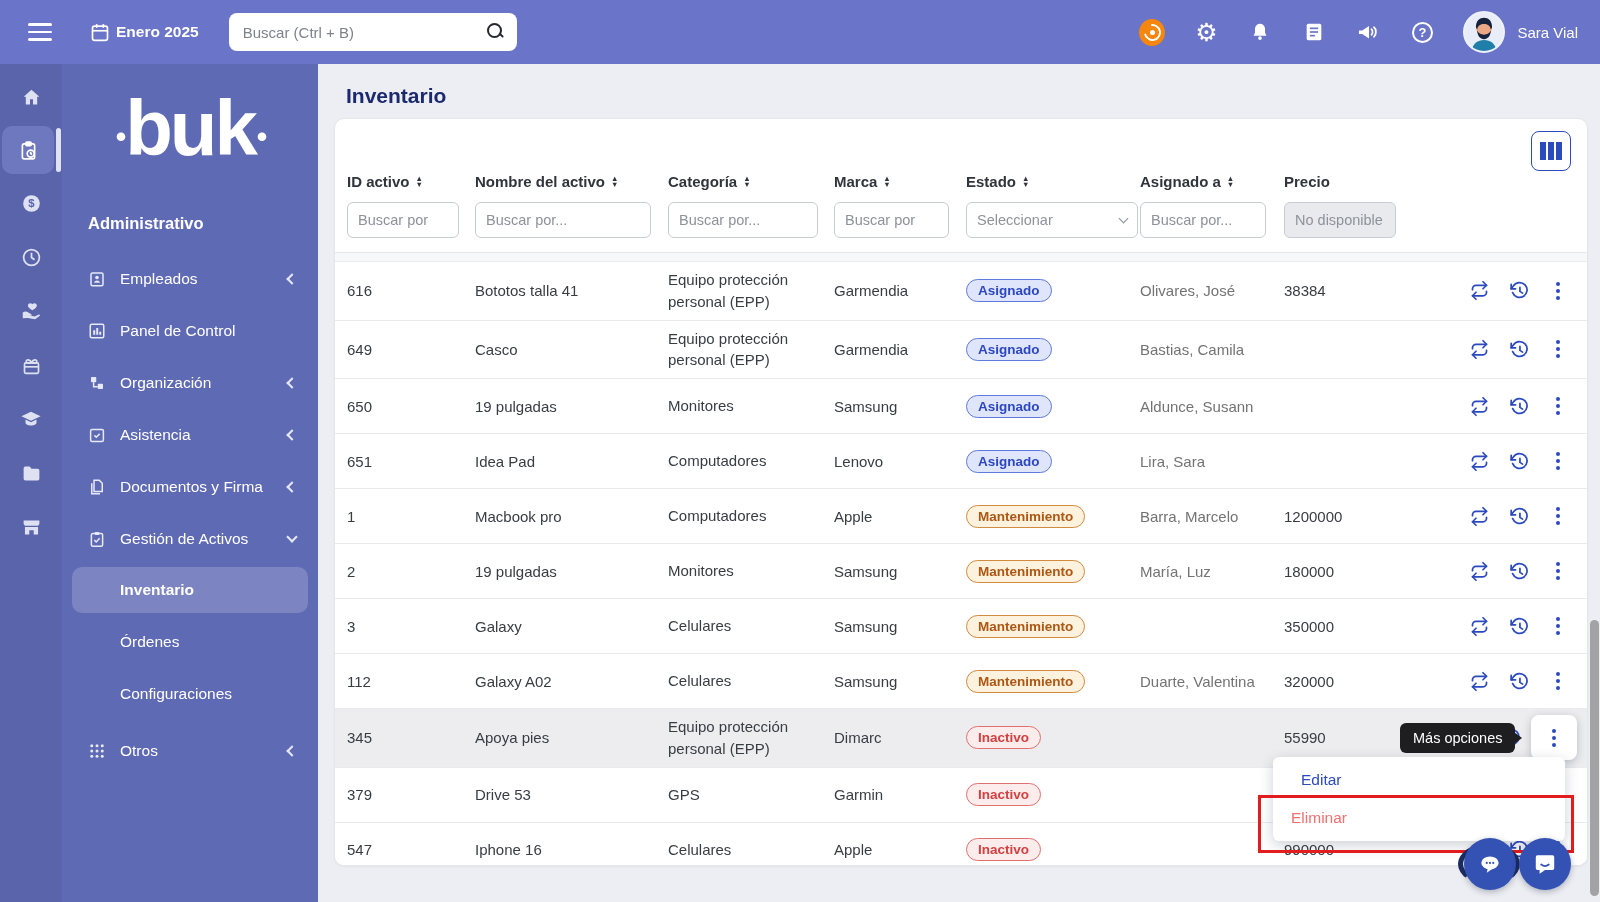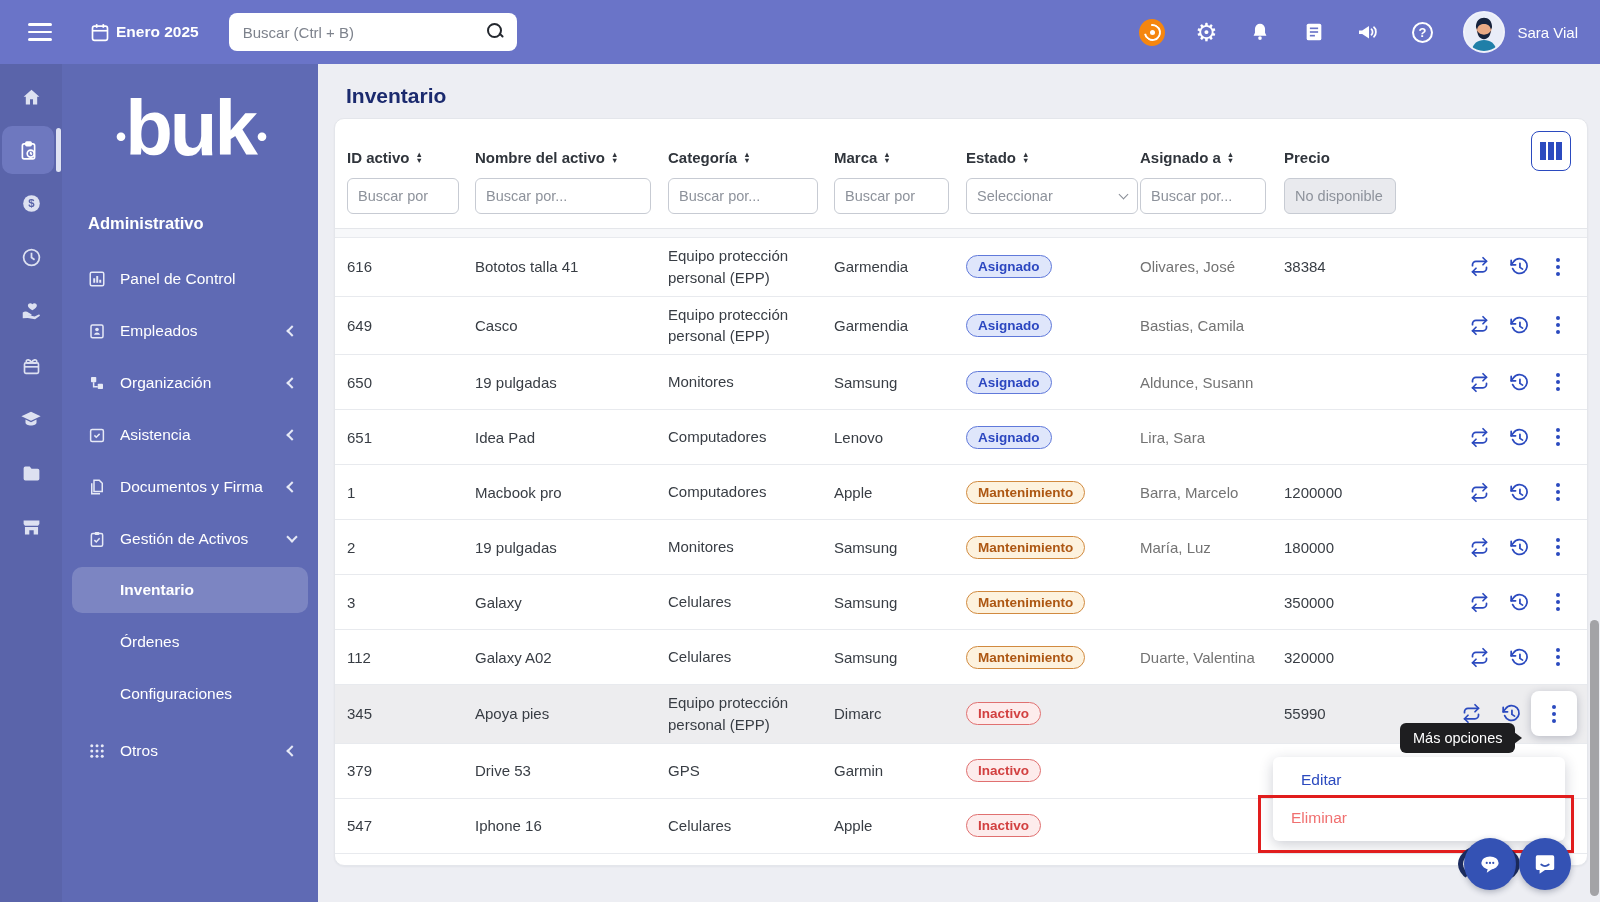--- a/index.html
+++ b/index.html
@@ -48,21 +48,21 @@
   .chev.down { transform:rotate(45deg); margin-top:-4px; }
   .submenu-item { height:46px; margin:2px 10px; display:flex; align-items:center; padding-left:48px; font-size:15.5px; border-radius:10px; cursor:pointer; }
   .submenu-item.active { background:rgba(228,232,245,0.22); font-weight:700; }
   .submenu-item + .submenu-item { margin-top:6px; }
 
   
   .main { position:absolute; left:318px; top:64px; right:0; bottom:0; background:#edeef3; }
   .page-title { position:absolute; left:28px; top:20px; font-size:21px; font-weight:700; color:#1b2a6e; }
   .card { position:absolute; left:16px; top:54px; width:1254px; height:748px; background:#fff; border:1px solid #e4e6eb; border-radius:10px; box-shadow:0 1px 2px rgba(20,30,60,0.05); overflow:hidden; }
 
-  .thead { display:flex; align-items:center; padding:30px 12px 0 12px; }
+  .thead { display:flex; align-items:center; padding:30px 12px 0 12px;margin-top:24px; }
   .th { display:flex; align-items:center; gap:6px; font-size:15px; font-weight:700; color:#30353c; cursor:pointer; }
   .sort { display:flex; flex-direction:column; line-height:6px; font-size:7.5px; color:#30353c; }
   .tfilters { display:flex; align-items:center; padding:12px 12px 14px 12px; border-bottom:1px solid #e4e6ea; }
   .fcell input, .fselect { height:36px; border:1px solid #c7cbd3; border-radius:6px; font-size:14.5px; color:#3a3f46; padding:0 10px; font-family:inherit; background:#fff; outline:none; }
   .fcell input::placeholder { color:#8d929b; }
   .fcell input.disabled { background:#e9eaee; color:#70757d; white-space:nowrap; overflow:hidden; }
   .fselect { display:flex; align-items:center; justify-content:space-between; color:#8d929b; cursor:pointer;border-radius:6px; }
   .fselect .caret { width:7px; height:7px; border-right:1.8px solid #888d96; border-bottom:1.8px solid #888d96; transform:rotate(45deg); margin-top:-3px; }
 
   .col-id { width:128px; padding-right:14px; }
@@ -240,36 +240,36 @@
 
 <nav class="panel">
   <div class="logo">
       <span class="dot">•</span>
       <span>buk</span>
       <span class="dot">•</span>
     </div>
   <div class="profile-label">Administrativo</div>
   <div class="menu">
     <div class="menu-item">
+      <svg class="mi-icon" viewBox="0 0 24 24" fill="none" stroke="currentColor" stroke-width="2">
+          <rect x="4" y="4" width="16" height="17" rx="2"></rect>
+          <circle cx="12" cy="10" r="2.4" fill="currentColor" stroke="none"></circle>
+          <path d="M8 17c.7-2 2.2-3 4-3s3.3 1 4 3" fill="currentColor" stroke="none"></path>
+        </svg>
+      <span class="mi-label">Empleados</span>
+      <span class="chev"></span>
+    </div>
+    <div class="menu-item">
       <svg class="mi-icon" viewBox="0 0 24 24" fill="currentColor">
           <rect x="3" y="3" width="18" height="18" rx="2" fill="none" stroke="currentColor" stroke-width="2"></rect>
           <rect x="7" y="11" width="2.6" height="6"></rect>
           <rect x="11" y="8" width="2.6" height="9"></rect>
           <rect x="15" y="13" width="2.6" height="4"></rect>
         </svg>
       <span class="mi-label">Panel de Control</span>
-    </div>
-    <div class="menu-item">
-      <svg class="mi-icon" viewBox="0 0 24 24" fill="none" stroke="currentColor" stroke-width="2">
-          <rect x="4" y="4" width="16" height="17" rx="2"></rect>
-          <circle cx="12" cy="10" r="2.4" fill="currentColor" stroke="none"></circle>
-          <path d="M8 17c.7-2 2.2-3 4-3s3.3 1 4 3" fill="currentColor" stroke="none"></path>
-        </svg>
-      <span class="mi-label">Empleados</span>
-      <span class="chev"></span>
     </div>
     <div class="menu-item">
       <svg class="mi-icon" viewBox="0 0 24 24" fill="currentColor">
           <rect x="4" y="4" width="7" height="7" rx="1"></rect>
           <rect x="13" y="13" width="7" height="7" rx="1"></rect>
           <path d="M7.5 11v6h5.5" fill="none" stroke="currentColor" stroke-width="2"></path>
         </svg>
       <span class="mi-label">Organización</span>
       <span class="chev"></span>
     </div>

